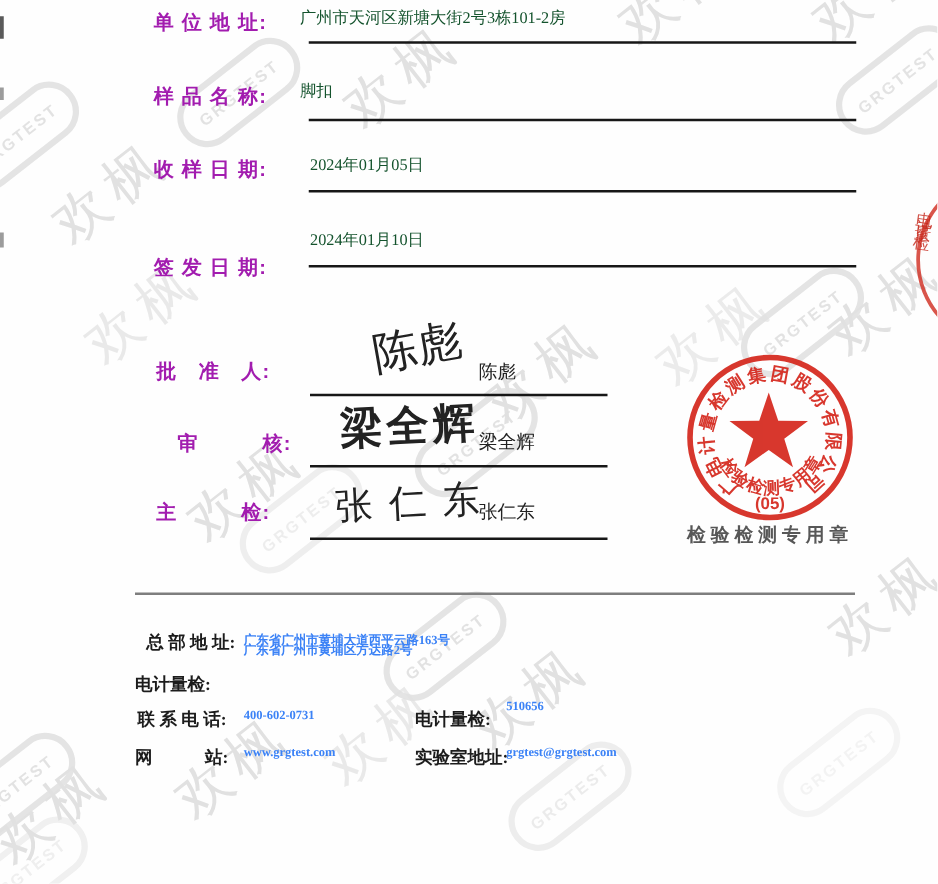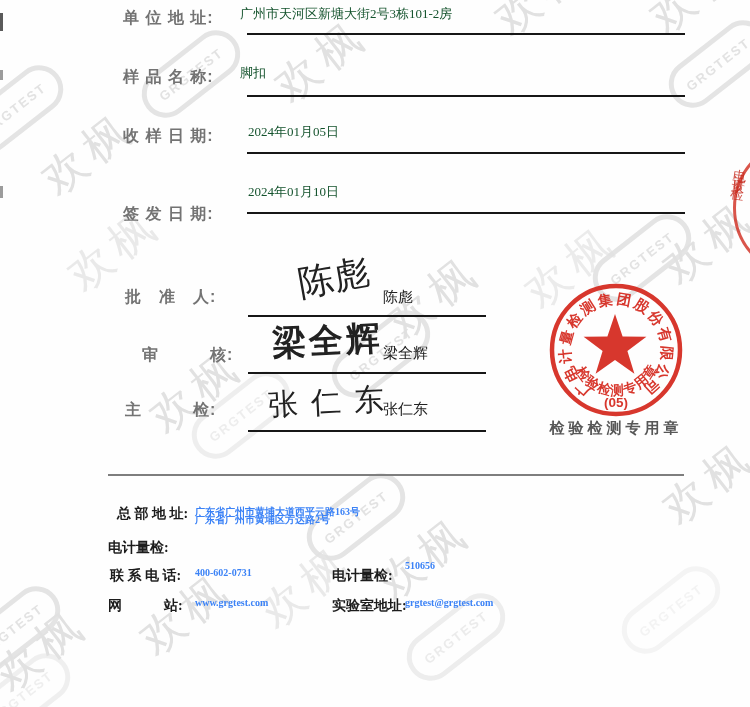--- a/index.html
+++ b/index.html
@@ -9,21 +9,21 @@
   .wm{position:absolute;font-family:"Liberation Serif",serif;font-size:44px;color:#dcdcdc;
       transform:rotate(-38deg);letter-spacing:7px;white-space:nowrap;opacity:.85;pointer-events:none;}
   .wm-oval{position:absolute;width:102px;height:38px;border:5px solid #e2e2e2;border-radius:24px;
       display:flex;align-items:center;justify-content:center;transform:rotate(-38deg);
       color:#e0e0e0;font-family:"Liberation Sans",sans-serif;font-weight:bold;font-size:13px;
       letter-spacing:2px;opacity:.9;pointer-events:none;}
   
   .edge{position:absolute;left:0;width:3px;background:#5a5a5a;}
   
   .flabel{position:absolute;left:123px;font-family:"Liberation Sans",sans-serif;font-weight:bold;
-      font-size:16px;letter-spacing:1px;white-space:pre;color:#737373;}
+      font-size:16px;letter-spacing:1px;white-space:pre;color:#a21caf;}
   .fvalue{position:absolute;font-size:13px;white-space:pre;color:#14532d;}
   .uline{position:absolute;left:247px;width:438px;height:2px;background:#171717;}
   .sigline{position:absolute;left:248px;width:238px;height:2px;background:#171717;}
   .script{position:absolute;font-family:cursive;color:#222;}
   .pname{position:absolute;left:383px;font-size:15px;color:#222;}
   .sep{position:absolute;left:108px;top:474px;width:576px;height:2px;background:#7e7e7e;}
   
   .ftlabel{position:absolute;font-weight:bold;font-size:14px;white-space:pre;color:#1c1c1c;}
   .ftvalue{position:absolute;font-weight:bold;font-size:10px;color:#3b82f6;}
   

